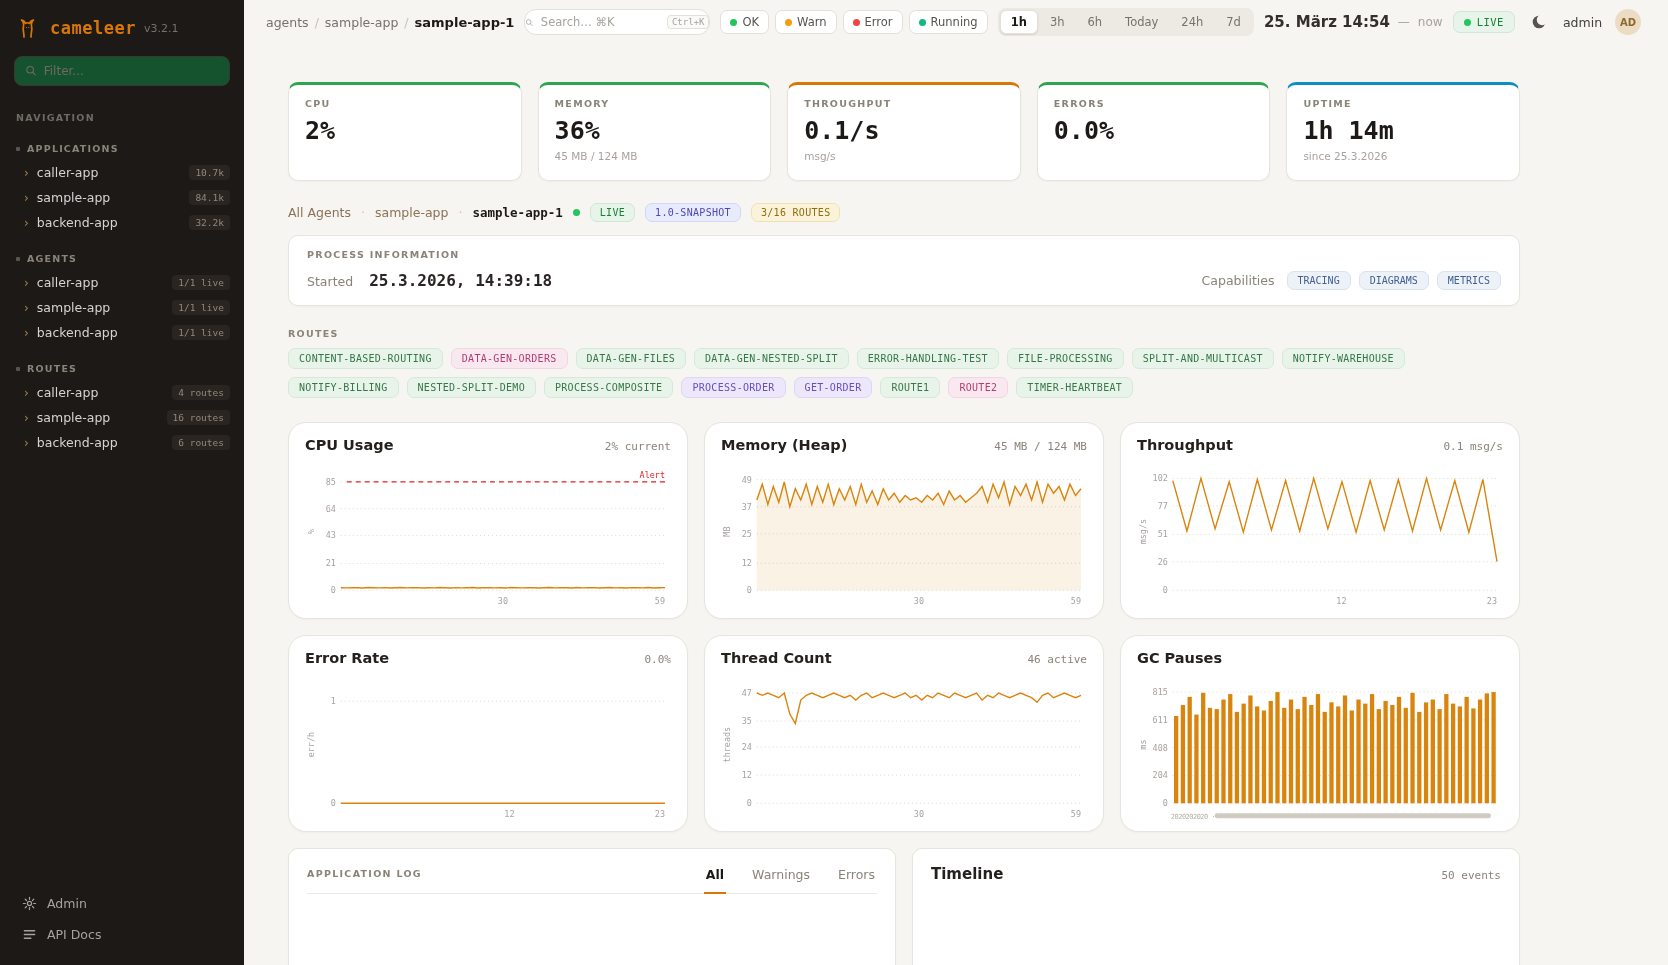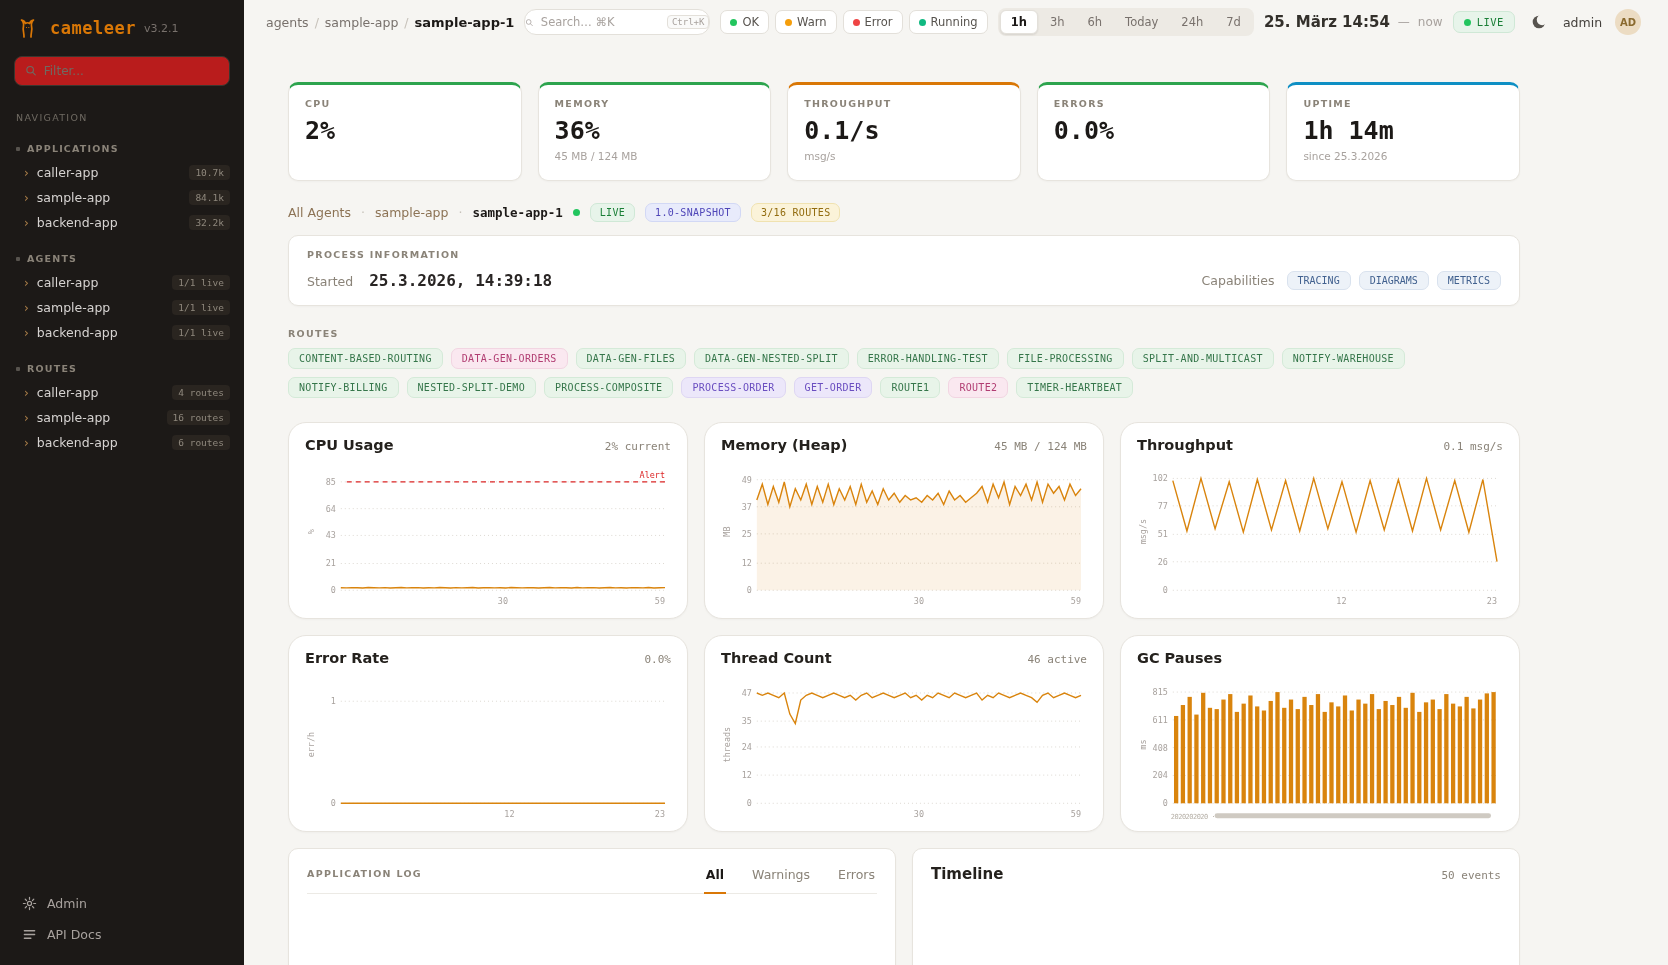--- a/index.html
+++ b/index.html
@@ -5,24 +5,24 @@
   *{margin:0;padding:0;box-sizing:border-box}
   html,body{width:1668px;height:965px;overflow:hidden}
   body{font-family:"DejaVu Sans",sans-serif;background:#f6f5f2;color:#292524;font-size:13px}
   .app{display:flex;width:100%;height:100%}
 
   
   .sidebar{width:244px;min-width:244px;background:#1c1917;color:#d6d3d1;display:flex;flex-direction:column;padding:14px 0 16px}
   .logo-row{display:flex;align-items:center;gap:8px;padding:2px 16px 16px}
   .logo-name{color:#d97706;font-family:"DejaVu Sans Mono",monospace;font-weight:bold;font-size:17px;letter-spacing:.5px}
   .logo-ver{color:#78716c;font-size:11px}
-  .filter-box{margin:0 14px;display:flex;align-items:flex-start;gap:7px;border:1px solid #3b362f;border-radius:8px;padding:7px 10px;background:#b91c1c}
+  .filter-box{margin:0 14px;display:flex;align-items:flex-start;gap:7px;border:1px solid #3b362f;border-radius:8px;padding:7px 10px;background:#14532d}
   .filter-box input{background:transparent;border:none;outline:none;color:#d6d3d1;font-size:12px;width:100%;font-family:inherit}
   .filter-box input::placeholder{color:#6f6a62}
-  .nav-label{padding:26px 16px 2px;font-size:9.5px;letter-spacing:1.3px;color:#6f6a62;font-weight:normal}
+  .nav-label{padding:26px 16px 2px;font-size:9.5px;letter-spacing:1.3px;color:#6f6a62;font-weight:bold}
   .side-section{margin-top:14px}
   .side-sec-title{display:flex;align-items:center;gap:7px;padding:4px 16px 6px;font-size:9.5px;letter-spacing:1.2px;color:#8a8378;font-weight:bold}
   .sec-dot{width:4px;height:4px;background:#57534e;border-radius:1px;display:inline-block}
   .side-item{display:flex;align-items:center;gap:8px;padding:5px 14px 5px 24px;cursor:pointer;font-size:12.5px;color:#d6d3d1}
   .chev{color:#b0824a;font-size:12px;line-height:1}
   .side-item-label{flex:1}
   .side-badge{font-family:"DejaVu Sans Mono",monospace;font-size:9.5px;color:#8f887d;background:#2a2520;border-radius:4px;padding:2px 6px;white-space:nowrap}
   .sidebar-footer{margin-top:auto;padding:8px 10px 0;display:flex;flex-direction:column;gap:2px}
   .footer-item{display:flex;align-items:center;gap:10px;padding:7px 12px;border-radius:6px;color:#a8a29e;font-size:12.5px;cursor:pointer}
 

